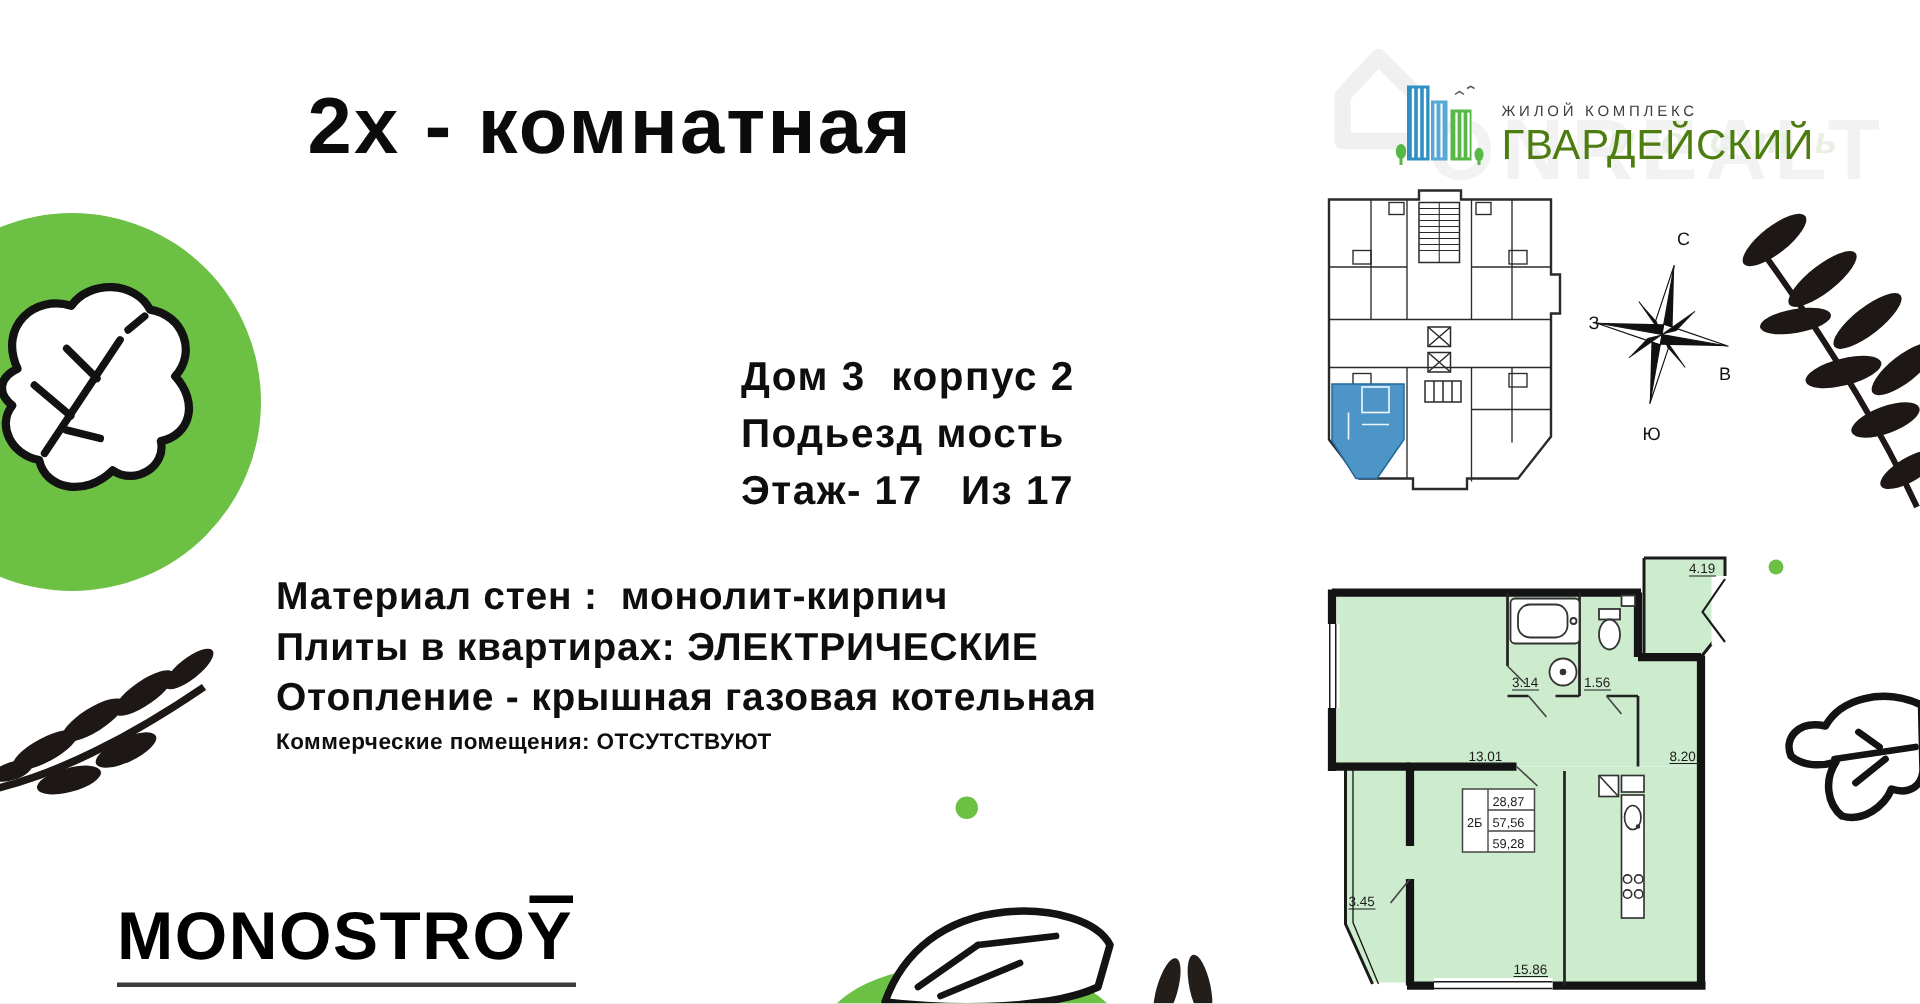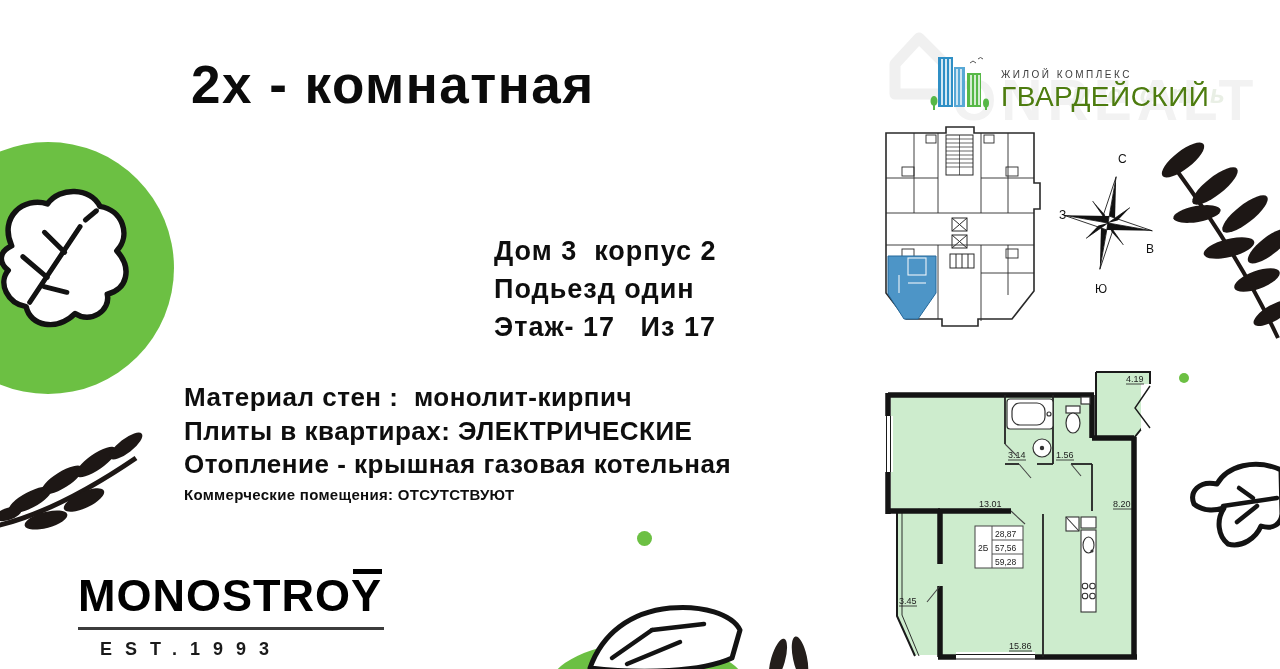--- a/index.html
+++ b/index.html
@@ -6,37 +6,37 @@
   html,body { background:#e9e9e9; }
   #poster {
     position:relative; width:1280px; height:669px; margin:0 auto;
     background:#ffffff; overflow:hidden;
     font-family:"Liberation Sans", sans-serif; color:#0e0e0e;
   }
   .abs { position:absolute; }
   .prewrap { white-space:pre-wrap; }
 
   
-  .title { left:191px; top:48px; font-weight:bold; font-size:53px;
+  .title { left:205px; top:48px; font-weight:bold; font-size:53px;
            letter-spacing:1.5px; line-height:1.38; color:#0b0b0b; }
   .title .dot { display:inline-block; width:15px; height:15px; border-radius:50%;
                 background:#6cc043; margin:0 7px 6px 7px; vertical-align:middle; }
 
   
   .location { left:494px; top:233px; font-weight:bold; font-size:27px;
               line-height:1.4; letter-spacing:1px; }
 
   
   .features { left:144px; top:381px; font-weight:bold; font-size:26px;
               line-height:1.29; letter-spacing:0.5px;margin-left:40px; }
   .features .small { font-size:15px; margin-top:3px; letter-spacing:0.3px; }
 
   
   .developer { left:78px; top:570px; width:312px; }
-  .dev-name { font-size:45px; font-weight:bold; letter-spacing:1px; color:#000; }
+  .dev-name { font-size:45px; font-weight:bold; letter-spacing:1px; color:#000;margin-top:28px; }
   .dev-name .ybar { position:relative; display:inline-block; }
   .dev-name .ybar::after { content:""; position:absolute; left:2px; right:0; top:-1px;
                            height:5px; background:#000; }
   .dev-line { height:3px; background:#3c3c3c; margin-top:5px; width:306px; }
   .dev-est { margin-top:9px; font-size:18px; font-weight:bold; letter-spacing:13px;
              color:#1a1a1a; padding-left:22px; }
 
   
   .wm-text { left:952px; top:22px; font-size:57px; font-weight:bold;
              letter-spacing:5px; color:#f2f2f2;margin-top:45px; }
@@ -171,21 +171,21 @@
       <div class="cx-name">ГВАРДЕЙСКИЙ</div>
     </div>
   </div>
 
   <div class="abs title">
     <div>2х - комнатная</div>
   </div>
 
   <div class="abs location">
     <div class="prewrap">Дом 3  корпус 2</div>
-    <div class="prewrap">Подьезд один</div>
+    <div class="prewrap">Подьезд мость</div>
     <div class="prewrap">Этаж- 17   Из 17</div>
   </div>
 
   <div class="abs features">
     <div class="prewrap">Материал стен :  монолит-кирпич</div>
     <div class="prewrap">Плиты в квартирах: ЭЛЕКТРИЧЕСКИЕ</div>
     <div class="prewrap">Отопление - крышная газовая котельная</div>
     <div class="prewrap small">Коммерческие помещения: ОТСУТСТВУЮТ</div>
   </div>
 

